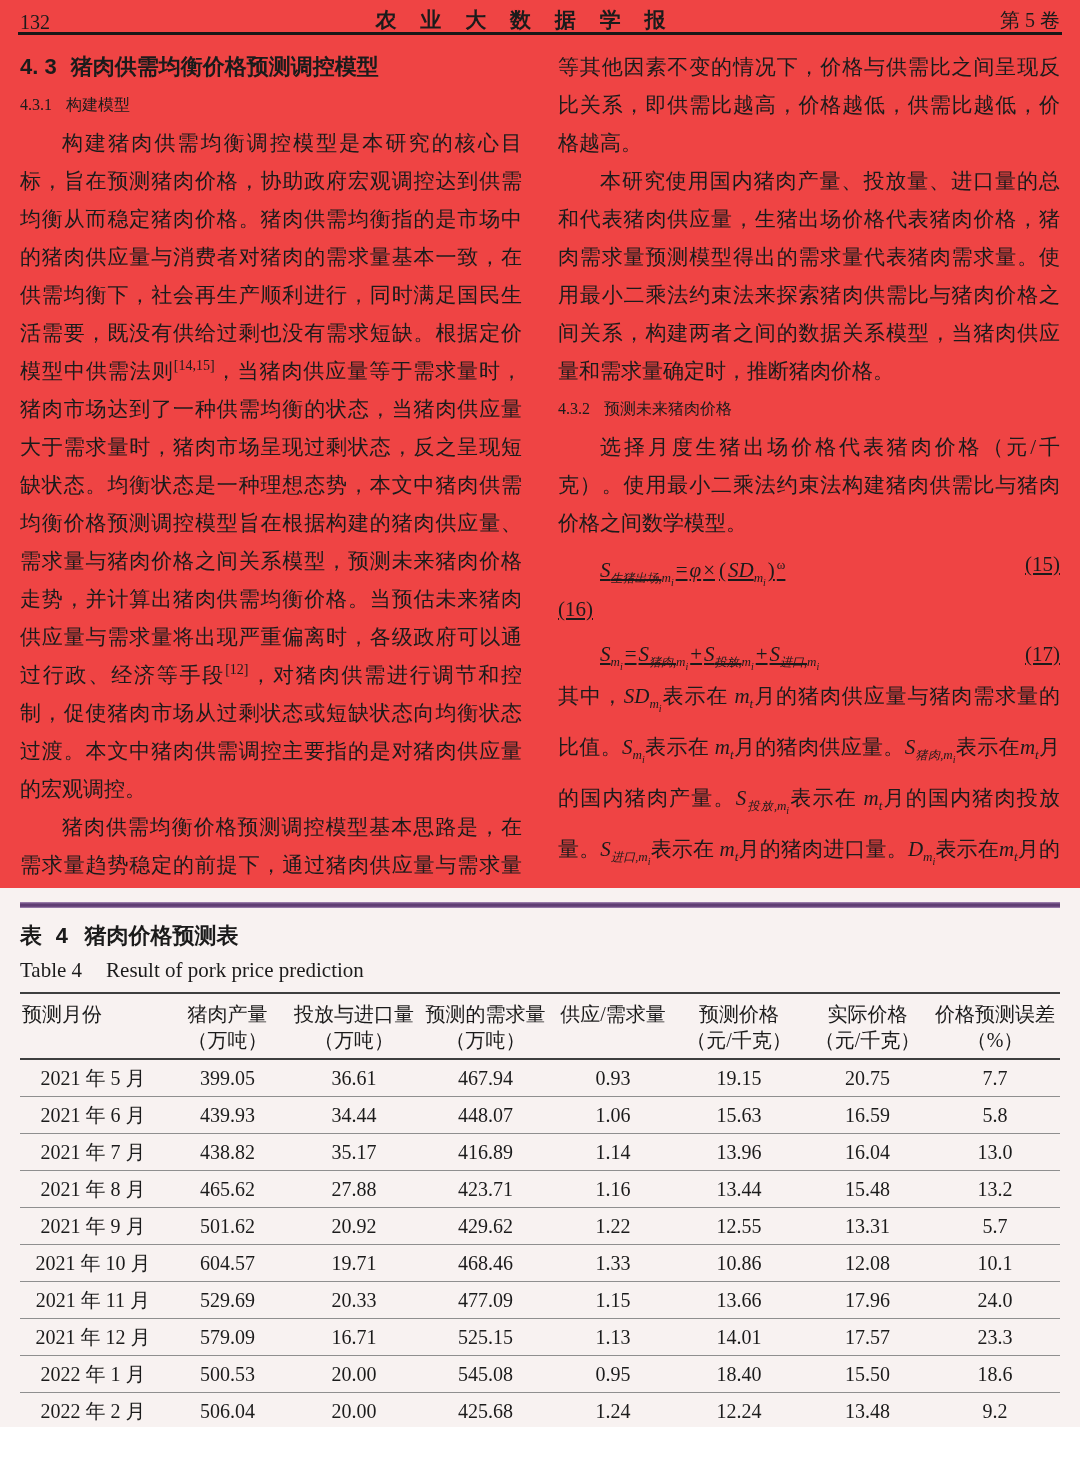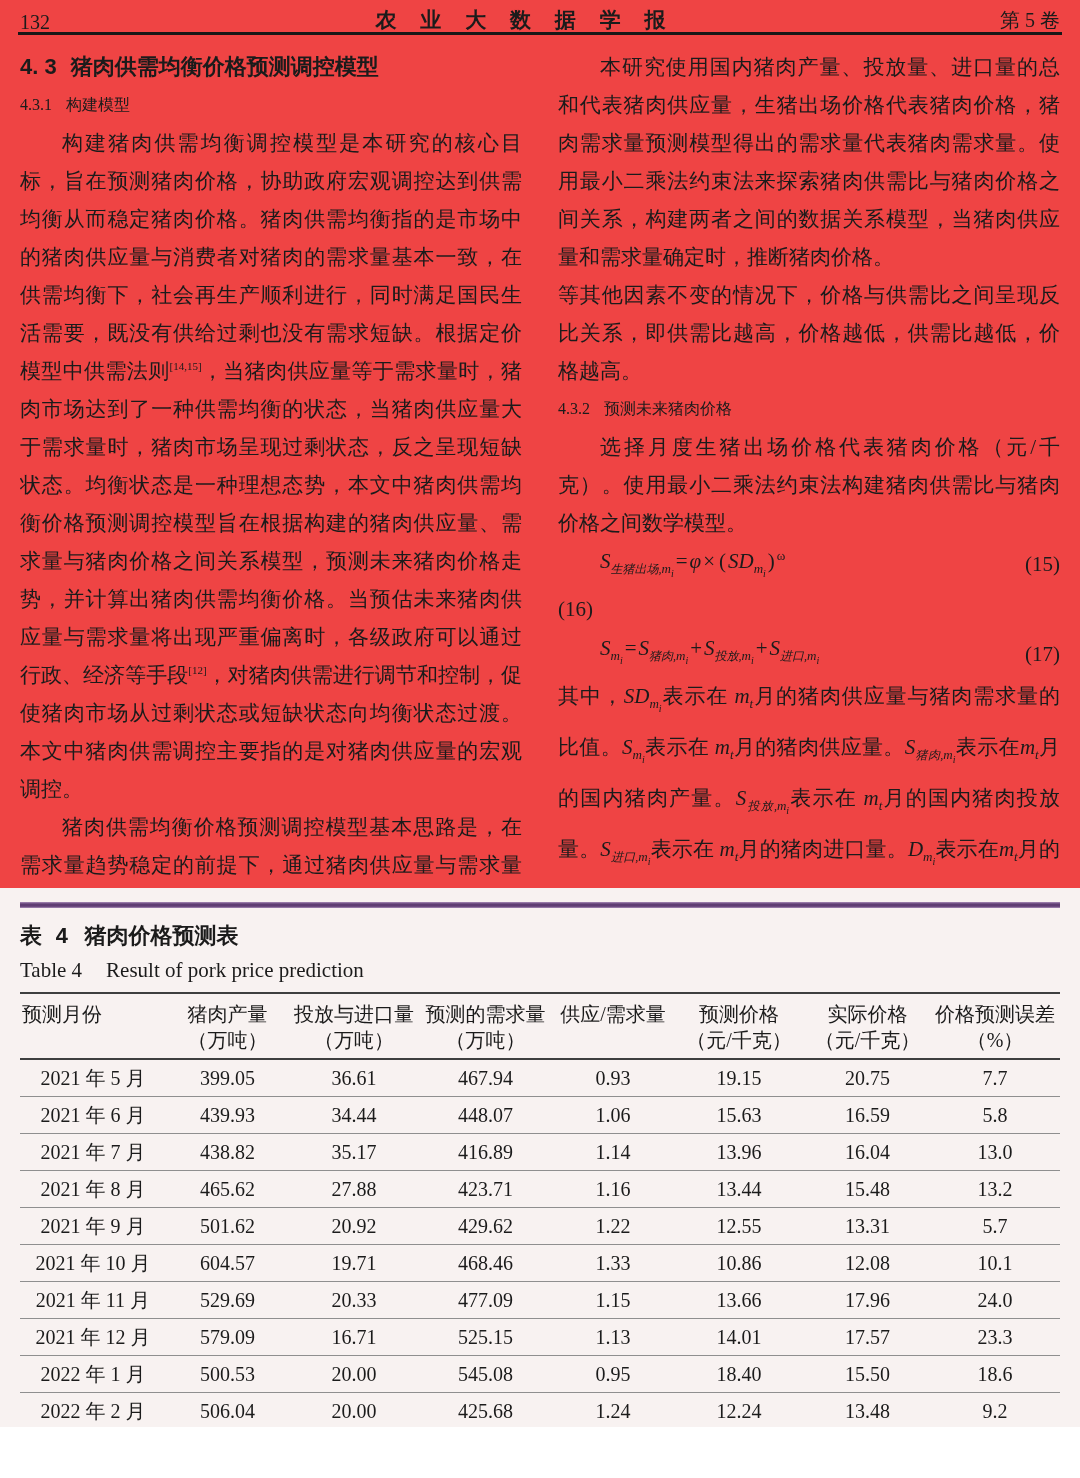--- a/index.html
+++ b/index.html
@@ -15,23 +15,23 @@
   .rh-vol{font-size:20px;}
   .rh-rule{position:absolute;left:18px;right:18px;top:32px;height:3px;background:#171717;}
   
   .cols{position:absolute;top:48px;left:20px;width:1040px;height:840px;display:flex;gap:36px;overflow:hidden;}
   .col{width:502px;font-size:21px;line-height:38px;text-align:justify;}
   .h43{font-family:"Liberation Sans","DejaVu Sans",sans-serif;font-weight:bold;font-size:22px;line-height:38px;text-align:left;}
   .h431{font-size:16px;line-height:38px;text-align:left;}
   .h43 .h-num,.h431 .h-num{margin-right:14px;}
   p.body-p{margin:0;text-indent:2em;}
   p.body-p.noindent{text-indent:0;}
-  sup.ref{font-size:11px;line-height:0;}
-  
-  .eq-row{display:flex;justify-content:space-between;align-items:center;height:45px;line-height:45px;}
+  sup.ref{font-size:14px;line-height:0;}
+  
+  .eq-row{display:flex;justify-content:space-between;align-items:flex-start;height:45px;line-height:45px;text-decoration:underline;}
   .eq-body{padding-left:42px;font-size:21px;white-space:nowrap;}
   .eq-num{font-size:21px;}
   .seg-v{font-style:italic;}
   .seg-n{font-style:normal;margin:0 2px;}
   .seg-cjk{font-style:normal;}
   .seg-subcjk{font-size:12px;vertical-align:-5px;font-style:italic;}
   .seg-subv{font-size:13px;vertical-align:-5px;font-style:italic;}
   .seg-subsub{font-size:10px;vertical-align:-9px;font-style:italic;}
   .seg-sup{font-size:13px;vertical-align:8px;}
   .symbol-p{margin:0;font-size:21px;line-height:38px;text-align:justify;}
@@ -74,22 +74,22 @@
         <span class="h-num">4. 3</span><span>猪肉供需均衡价格预测调控模型</span>
       </div>
       <div class="h431">
         <span class="h-num">4.3.1</span><span>构建模型</span>
       </div>
       <p class="body-p"><span>构建猪肉供需均衡调控模型是本研究的核心目标，旨在预测猪肉价格，协助政府宏观调控达到供需均衡从而稳定猪肉价格。猪肉供需均衡指的是市场中的猪肉供应量与消费者对猪肉的需求量基本一致，在供需均衡下，社会再生产顺利进行，同时满足国民生活需要，既没有供给过剩也没有需求短缺。根据定价模型中供需法则</span><sup class="ref">[14,15]</sup><span>，当猪肉供应量等于需求量时，猪肉市场达到了一种供需均衡的状态，当猪肉供应量大于需求量时，猪肉市场呈现过剩状态，反之呈现短缺状态。均衡状态是一种理想态势，本文中猪肉供需均衡价格预测调控模型旨在根据构建的猪肉供应量、需求量与猪肉价格之间关系模型，预测未来猪肉价格走势，并计算出猪肉供需均衡价格。当预估未来猪肉供应量与需求量将出现严重偏离时，各级政府可以通过行政、经济等手段</span><sup class="ref">[12]</sup><span>，对猪肉供需进行调节和控制，促使猪肉市场从过剩状态或短缺状态向均衡状态过渡。本文中猪肉供需调控主要指的是对猪肉供应量的宏观调控。</span></p>
       <p class="body-p"><span>猪肉供需均衡价格预测调控模型基本思路是，在需求量趋势稳定的前提下，通过猪肉供应量与需求量比值（以下简称供需比）和价格之间关系，对价格进行预测和调控。在国家政策调整、疫病疫情</span></p>
     </div>
 
     <div class="col">
+      <p class="body-p noindent"><span>等其他因素不变的情况下，价格与供需比之间呈现反比关系，即供需比越高，价格越低，供需比越低，价格越高。</span></p>
       <p class="body-p"><span>本研究使用国内猪肉产量、投放量、进口量的总和代表猪肉供应量，生猪出场价格代表猪肉价格，猪肉需求量预测模型得出的需求量代表猪肉需求量。使用最小二乘法约束法来探索猪肉供需比与猪肉价格之间关系，构建两者之间的数据关系模型，当猪肉供应量和需求量确定时，推断猪肉价格。</span></p>
-      <p class="body-p noindent"><span>等其他因素不变的情况下，价格与供需比之间呈现反比关系，即供需比越高，价格越低，供需比越低，价格越高。</span></p>
       <div class="h431">
         <span class="h-num">4.3.2</span><span>预测未来猪肉价格</span>
       </div>
       <p class="body-p"><span>选择月度生猪出场价格代表猪肉价格（元/千克）。使用最小二乘法约束法构建猪肉供需比与猪肉价格之间数学模型。</span></p>
 
       <div class="eq-row">
         <span class="eq-body"><span class="seg-v">S</span><span class="seg-subcjk">生猪出场,</span><span class="seg-subv">m</span><span class="seg-subsub">i</span><span class="seg-n">=</span><span class="seg-v">φ</span><span class="seg-n">×</span><span class="seg-n">(</span><span class="seg-v">SD</span><span class="seg-subv">m</span><span class="seg-subsub">i</span><span class="seg-n">)</span><span class="seg-sup">ω</span></span>
         <span class="eq-num">(15)</span>
       </div>
       <div class="eq-row">

